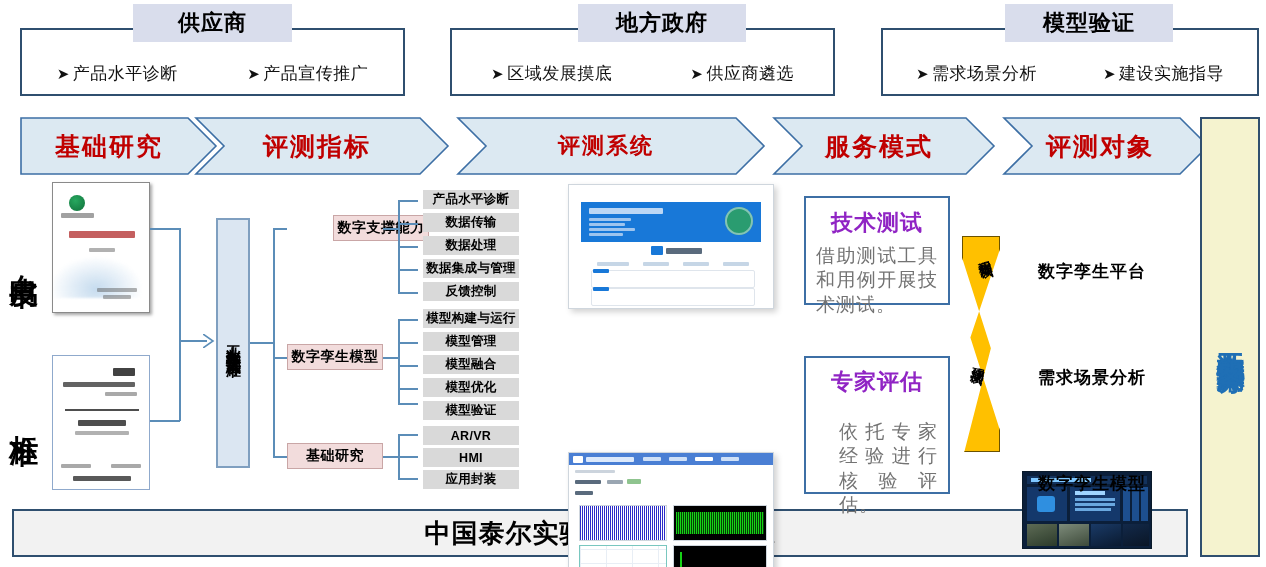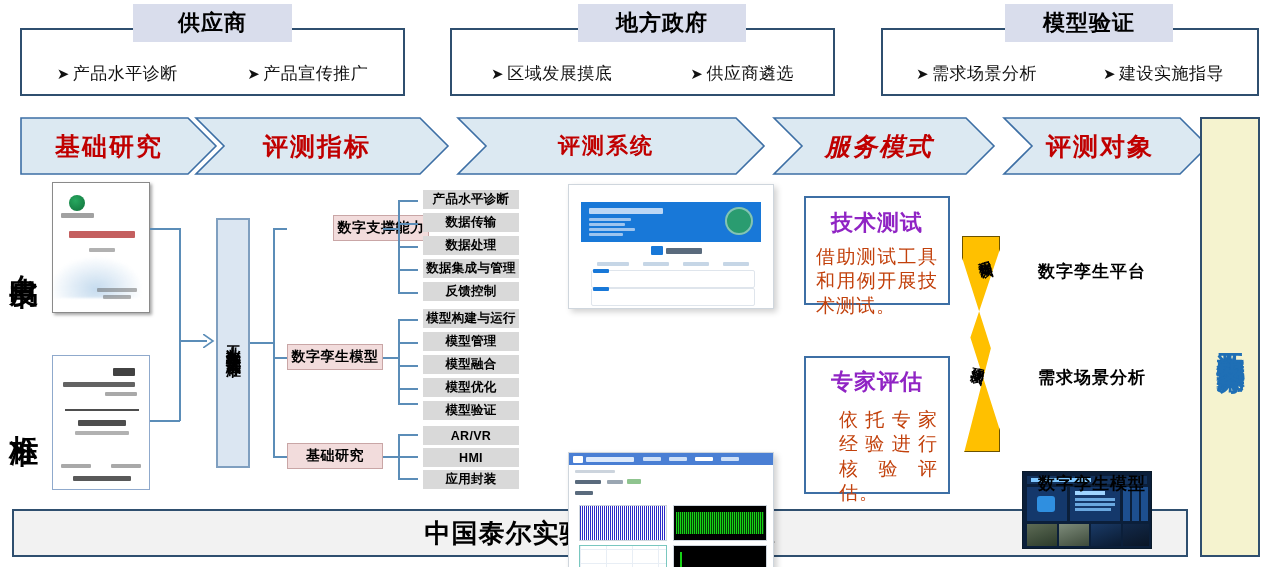--- a/index.html
+++ b/index.html
@@ -115,22 +115,22 @@
       border-color:#79c7bf;}
   .sh-plot.dark{background:#000;}
 
   
   .svc-box{border:2px solid #3d6fa5;background:#fff;}
   .svc-title{
     text-align:center;color:#9024c4;font-weight:bold;font-size:22px;
     letter-spacing:1px;
   }
   .svc-body{
-    color:#c2410c;font-size:19px;line-height:1.28;letter-spacing:1px;
-    padding:0 10px;text-align:justify;
+    color:#737373;font-size:19px;line-height:1.28;letter-spacing:1px;
+    padding:0 10px;text-align:justify;font-family:Liberation Mono, monospace;
   }
 
   
   .zig{
     position:absolute;background:#ffc000;border:1px solid #6b5200;
     clip-path:polygon(0% 0%, 100% 0%, 100% 6%, 22% 47%, 100% 90%, 100% 100%, 6% 100%, 76% 52%, 0% 10%);
   }
   .zig-label{
     position:absolute;writing-mode:vertical-rl;text-orientation:upright;
     font-size:13px;font-weight:bold;color:#000;letter-spacing:1px;
@@ -191,21 +191,21 @@
 
   <path class="cv" d="M438,1 L716,1 L744,29 L716,57 L438,57 L466,29 Z"></path>
 
   <path class="cv" d="M754,1 L946,1 L974,29 L946,57 L754,57 L782,29 Z"></path>
 
   <path class="cv" d="M984,1 L1160,1 L1188,29 L1160,57 L984,57 L1012,29 Z"></path>
 </svg>
 <div class="abs" style="left:21px;top:117px;width:176px;height:58px;display:flex;align-items:center;justify-content:center;color:#c00000;font-weight:bold;font-size:25px;letter-spacing:2px;">基础研究</div>
 <div class="abs" style="left:204px;top:117px;width:226px;height:58px;display:flex;align-items:center;justify-content:center;color:#c00000;font-weight:bold;font-size:25px;letter-spacing:2px;">评测指标</div>
 <div class="abs" style="left:466px;top:117px;width:280px;height:58px;display:flex;align-items:center;justify-content:center;color:#c00000;font-weight:bold;font-size:22px;letter-spacing:2px;">评测系统</div>
-<div class="abs" style="left:782px;top:117px;width:194px;height:58px;display:flex;align-items:center;justify-content:center;color:#c00000;font-weight:bold;font-size:25px;letter-spacing:2px;font-style:italic;">服务模式</div>
+<div class="abs" style="left:782px;top:117px;width:194px;height:58px;display:flex;align-items:center;justify-content:center;color:#c00000;font-weight:bold;font-size:25px;letter-spacing:2px;">服务模式</div>
 <div class="abs" style="left:1012px;top:117px;width:176px;height:58px;display:flex;align-items:center;justify-content:center;color:#c00000;font-weight:bold;font-size:25px;letter-spacing:2px;">评测对象</div>
 
 <div class="abs vbanner" style="left:1200px;top:117px;width:60px;height:440px;">工业数字孪生解决方案评测服务</div>
 
 <div class="abs bottom-bar" style="left:12px;top:509px;width:1176px;height:48px;">中国泰尔实验室质量管理体系</div>
 
 <div class="abs vlabel" style="left:4px;top:200px;width:40px;height:110px;">白皮书</div>
 <div class="abs vlabel" style="left:4px;top:375px;width:40px;height:78px;">标准</div>
 
 <div class="abs doc wp" style="left:52px;top:182px;width:98px;height:131px;">
@@ -337,21 +337,21 @@
 
 </div>
 
 <div class="abs svc-box" style="left:804px;top:196px;width:146px;height:109px;">
   <div class="svc-title" style="margin-top:10px;">技术测试</div>
   <div class="svc-body" style="margin-top:7px;">借助测试工具和用例开展技术测试。</div>
 </div>
 
 <div class="abs svc-box" style="left:804px;top:356px;width:146px;height:138px;">
   <div class="svc-title" style="margin-top:9px;">专家评估</div>
-  <div class="svc-body" style="margin-top:11px;padding-left:33px;">依托专家经验进行核验评估。</div>
+  <div class="svc-body" style="margin-top:24px;padding-left:33px;">依托专家经验进行核验评估。</div>
 </div>
 
 <div class="zig" style="left:962px;top:236px;width:36px;height:214px;"></div>
 <div class="zig-label" style="left:972px;top:252px;">远程测试</div>
 <div class="zig-label b" style="left:972px;top:358px;">现场测试</div>
 
 <div class="abs obj-img" style="left:1022px;top:180px;width:130px;height:78px;background:#0b1f3a;">
   <div class="ph" style="left:4px;top:4px;right:4px;height:8px;background:#13325c;"></div>
   <div class="ph" style="left:8px;top:6px;width:60px;height:4px;background:#7fc8ff;"></div>
   <div class="ph" style="left:4px;top:15px;width:40px;height:34px;background:#14386b;"></div>

